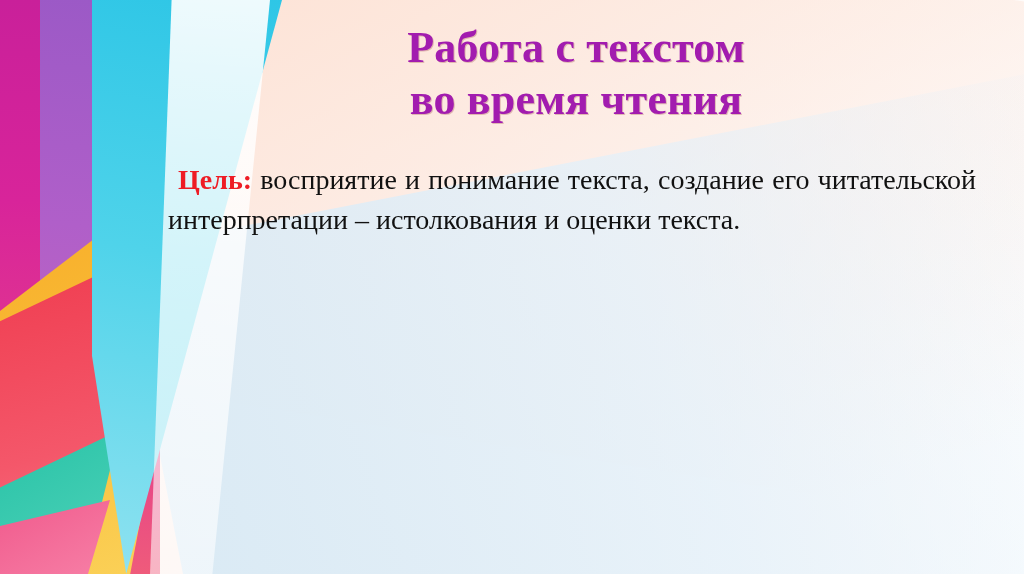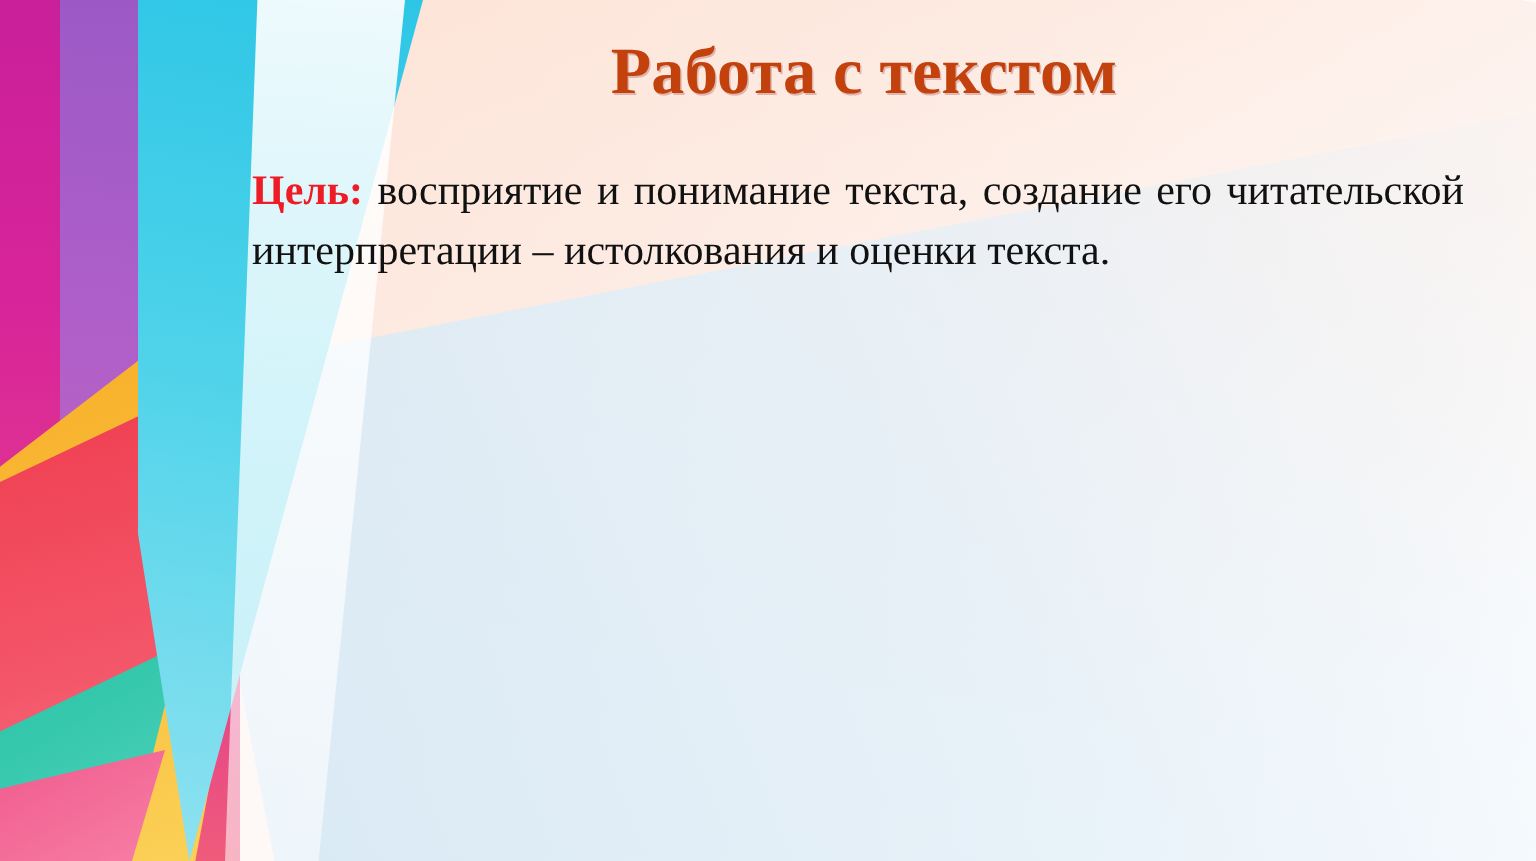--- a/index.html
+++ b/index.html
@@ -112,21 +112,21 @@
   .content {
     position: relative;
     z-index: 5;
     width: 1024px;
     height: 574px;
     box-sizing: border-box;
     padding: 14px 40px 10px 168px;
   }
 
   .title {
-    color: #c2410c;
+    color: #a21caf;
     font-family: "Liberation Serif", serif;
     font-weight: bold;
     font-size: 44px;
     line-height: 1.18;
     text-align: center;
     margin: 8px 0 0 0;
     text-shadow: 1px 1px 0 rgba(120,0,0,0.22);
     letter-spacing: 0.2px;
   }
   .title .line {
@@ -145,20 +145,21 @@
     color: #111111;
     text-align: justify;
     text-align-last: left;
     margin: 0 0 30px 0;
   }
   .para:last-child { margin-bottom: 0; }
 
   .lead {
     color: #ee1c25;
     font-weight: bold;
+    margin-left: 10px;
   }
 </style>
 </head>
 <body>
 
 <div class="slide">
 
   <div class="bg">
     <div class="wash-a"></div>
     <div class="wash-c"></div>
@@ -171,20 +172,21 @@
     <div class="ribbon r-teal"></div>
     <div class="ribbon r-pink-bottom"></div>
     <div class="ribbon r-cyan"></div>
     <div class="ribbon r-white-sliver"></div>
   </div>
 
   <div class="content">
 
     <h1 class="title">
       <span class="line">Работа с текстом</span>
+      <span class="line">во время чтения</span>
     </h1>
 
     <div class="body-block">
 
       <p class="para"><span class="lead">Цель:</span><span> восприятие и понимание текста, создание его читательской интерпретации – истолкования и оценки текста.</span></p>
 
 
     </div>
   </div>
 </div>

